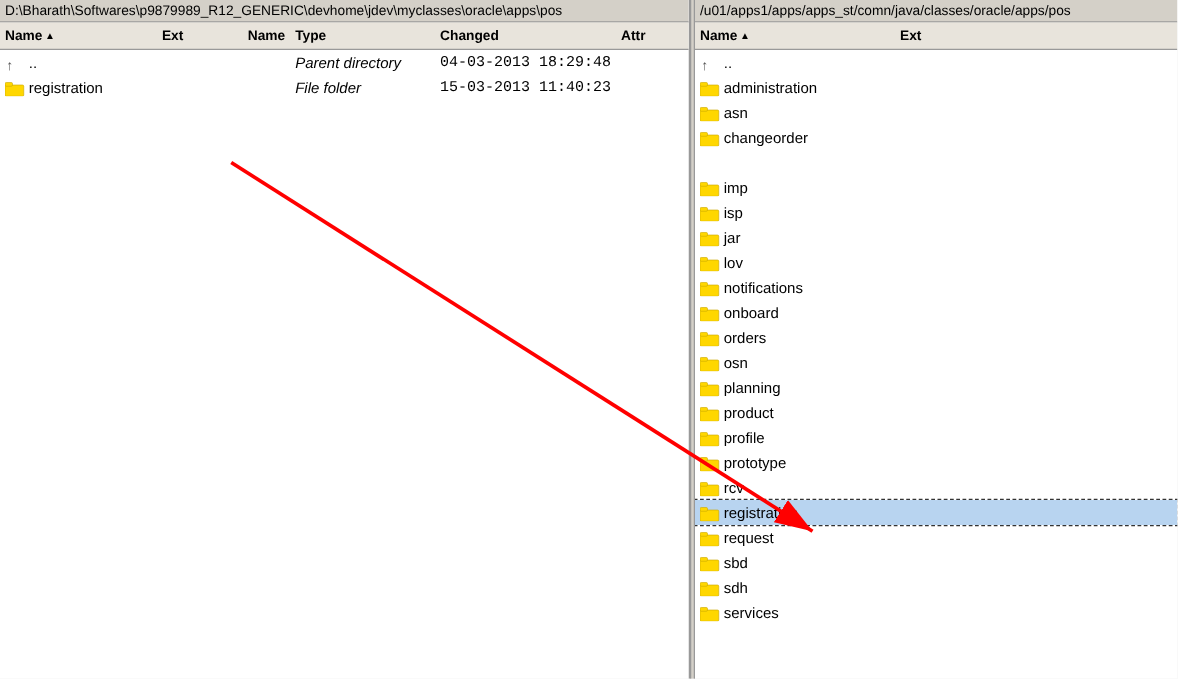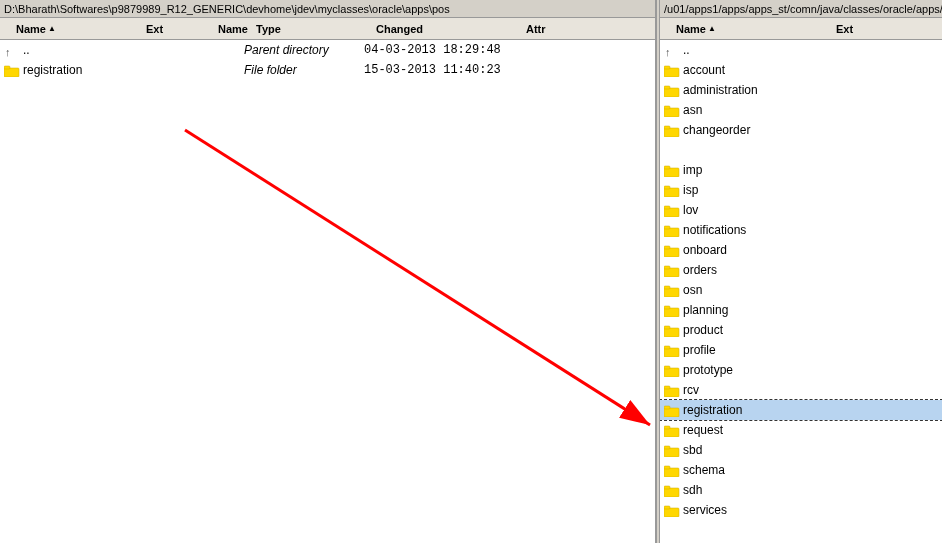--- a/index.html
+++ b/index.html
@@ -21,21 +21,21 @@
     }
 
     .pane {
       display: flex;
       flex-direction: column;
       overflow: hidden;
       background: white;
     }
 
     .pane-left {
-      width: 656px;
+      width: 552px;
       border-right: 1px solid #999;
     }
 
     .pane-right {
       flex: 1;
     }
 
     .pane-header {
       background: #d4d0c8;
       border-bottom: 1px solid #999;
@@ -47,21 +47,21 @@
       text-overflow: ellipsis;
       height: 18px;
       display: flex;
       align-items: center;
     }
 
     .column-headers {
       display: flex;
       background: #e8e4dc;
       border-bottom: 1px solid #999;
-      padding: 1px 12px;
+      padding: 1px 0;
       height: 22px;
       align-items: center;
       flex-shrink: 0;
     }
 
     .col-header {
       padding: 2px 4px;
       font-size: 11px;
       font-weight: bold;
       color: #000;
@@ -228,30 +228,20 @@
             <span>..</span>
           </div>
           <div class="cell cell-ext-r"></div>
         </div>
         <div class="file-row">
           <div class="cell cell-name-r">
             <span class="folder-icon"><svg viewBox="0 0 16 13" xmlns="http://www.w3.org/2000/svg">
     <rect x="0" y="4" width="15" height="9" rx="1" fill="#FFD700" stroke="#CCA800" stroke-width="0.5"></rect>
     <rect x="0" y="2" width="6" height="3" rx="1" fill="#FFD700" stroke="#CCA800" stroke-width="0.5"></rect>
   </svg></span>
-            <span>account</span>
-          </div>
-          <div class="cell cell-ext-r"></div>
-        </div>
-        <div class="file-row">
-          <div class="cell cell-name-r">
-            <span class="folder-icon"><svg viewBox="0 0 16 13" xmlns="http://www.w3.org/2000/svg">
-    <rect x="0" y="4" width="15" height="9" rx="1" fill="#FFD700" stroke="#CCA800" stroke-width="0.5"></rect>
-    <rect x="0" y="2" width="6" height="3" rx="1" fill="#FFD700" stroke="#CCA800" stroke-width="0.5"></rect>
-  </svg></span>
             <span>administration</span>
           </div>
           <div class="cell cell-ext-r"></div>
         </div>
         <div class="file-row">
           <div class="cell cell-name-r">
             <span class="folder-icon"><svg viewBox="0 0 16 13" xmlns="http://www.w3.org/2000/svg">
     <rect x="0" y="4" width="15" height="9" rx="1" fill="#FFD700" stroke="#CCA800" stroke-width="0.5"></rect>
     <rect x="0" y="2" width="6" height="3" rx="1" fill="#FFD700" stroke="#CCA800" stroke-width="0.5"></rect>
   </svg></span>
@@ -291,20 +281,30 @@
             <span>isp</span>
           </div>
           <div class="cell cell-ext-r"></div>
         </div>
         <div class="file-row">
           <div class="cell cell-name-r">
             <span class="folder-icon"><svg viewBox="0 0 16 13" xmlns="http://www.w3.org/2000/svg">
     <rect x="0" y="4" width="15" height="9" rx="1" fill="#FFD700" stroke="#CCA800" stroke-width="0.5"></rect>
     <rect x="0" y="2" width="6" height="3" rx="1" fill="#FFD700" stroke="#CCA800" stroke-width="0.5"></rect>
   </svg></span>
+            <span>jar</span>
+          </div>
+          <div class="cell cell-ext-r"></div>
+        </div>
+        <div class="file-row">
+          <div class="cell cell-name-r">
+            <span class="folder-icon"><svg viewBox="0 0 16 13" xmlns="http://www.w3.org/2000/svg">
+    <rect x="0" y="4" width="15" height="9" rx="1" fill="#FFD700" stroke="#CCA800" stroke-width="0.5"></rect>
+    <rect x="0" y="2" width="6" height="3" rx="1" fill="#FFD700" stroke="#CCA800" stroke-width="0.5"></rect>
+  </svg></span>
             <span>lov</span>
           </div>
           <div class="cell cell-ext-r"></div>
         </div>
         <div class="file-row">
           <div class="cell cell-name-r">
             <span class="folder-icon"><svg viewBox="0 0 16 13" xmlns="http://www.w3.org/2000/svg">
     <rect x="0" y="4" width="15" height="9" rx="1" fill="#FFD700" stroke="#CCA800" stroke-width="0.5"></rect>
     <rect x="0" y="2" width="6" height="3" rx="1" fill="#FFD700" stroke="#CCA800" stroke-width="0.5"></rect>
   </svg></span>
@@ -412,30 +412,20 @@
           </div>
           <div class="cell cell-ext-r"></div>
         </div>
         <div class="file-row">
           <div class="cell cell-name-r">
             <span class="folder-icon"><svg viewBox="0 0 16 13" xmlns="http://www.w3.org/2000/svg">
     <rect x="0" y="4" width="15" height="9" rx="1" fill="#FFD700" stroke="#CCA800" stroke-width="0.5"></rect>
     <rect x="0" y="2" width="6" height="3" rx="1" fill="#FFD700" stroke="#CCA800" stroke-width="0.5"></rect>
   </svg></span>
             <span>sbd</span>
-          </div>
-          <div class="cell cell-ext-r"></div>
-        </div>
-        <div class="file-row">
-          <div class="cell cell-name-r">
-            <span class="folder-icon"><svg viewBox="0 0 16 13" xmlns="http://www.w3.org/2000/svg">
-    <rect x="0" y="4" width="15" height="9" rx="1" fill="#FFD700" stroke="#CCA800" stroke-width="0.5"></rect>
-    <rect x="0" y="2" width="6" height="3" rx="1" fill="#FFD700" stroke="#CCA800" stroke-width="0.5"></rect>
-  </svg></span>
-            <span>schema</span>
           </div>
           <div class="cell cell-ext-r"></div>
         </div>
         <div class="file-row">
           <div class="cell cell-name-r">
             <span class="folder-icon"><svg viewBox="0 0 16 13" xmlns="http://www.w3.org/2000/svg">
     <rect x="0" y="4" width="15" height="9" rx="1" fill="#FFD700" stroke="#CCA800" stroke-width="0.5"></rect>
     <rect x="0" y="2" width="6" height="3" rx="1" fill="#FFD700" stroke="#CCA800" stroke-width="0.5"></rect>
   </svg></span>
             <span>sdh</span>

